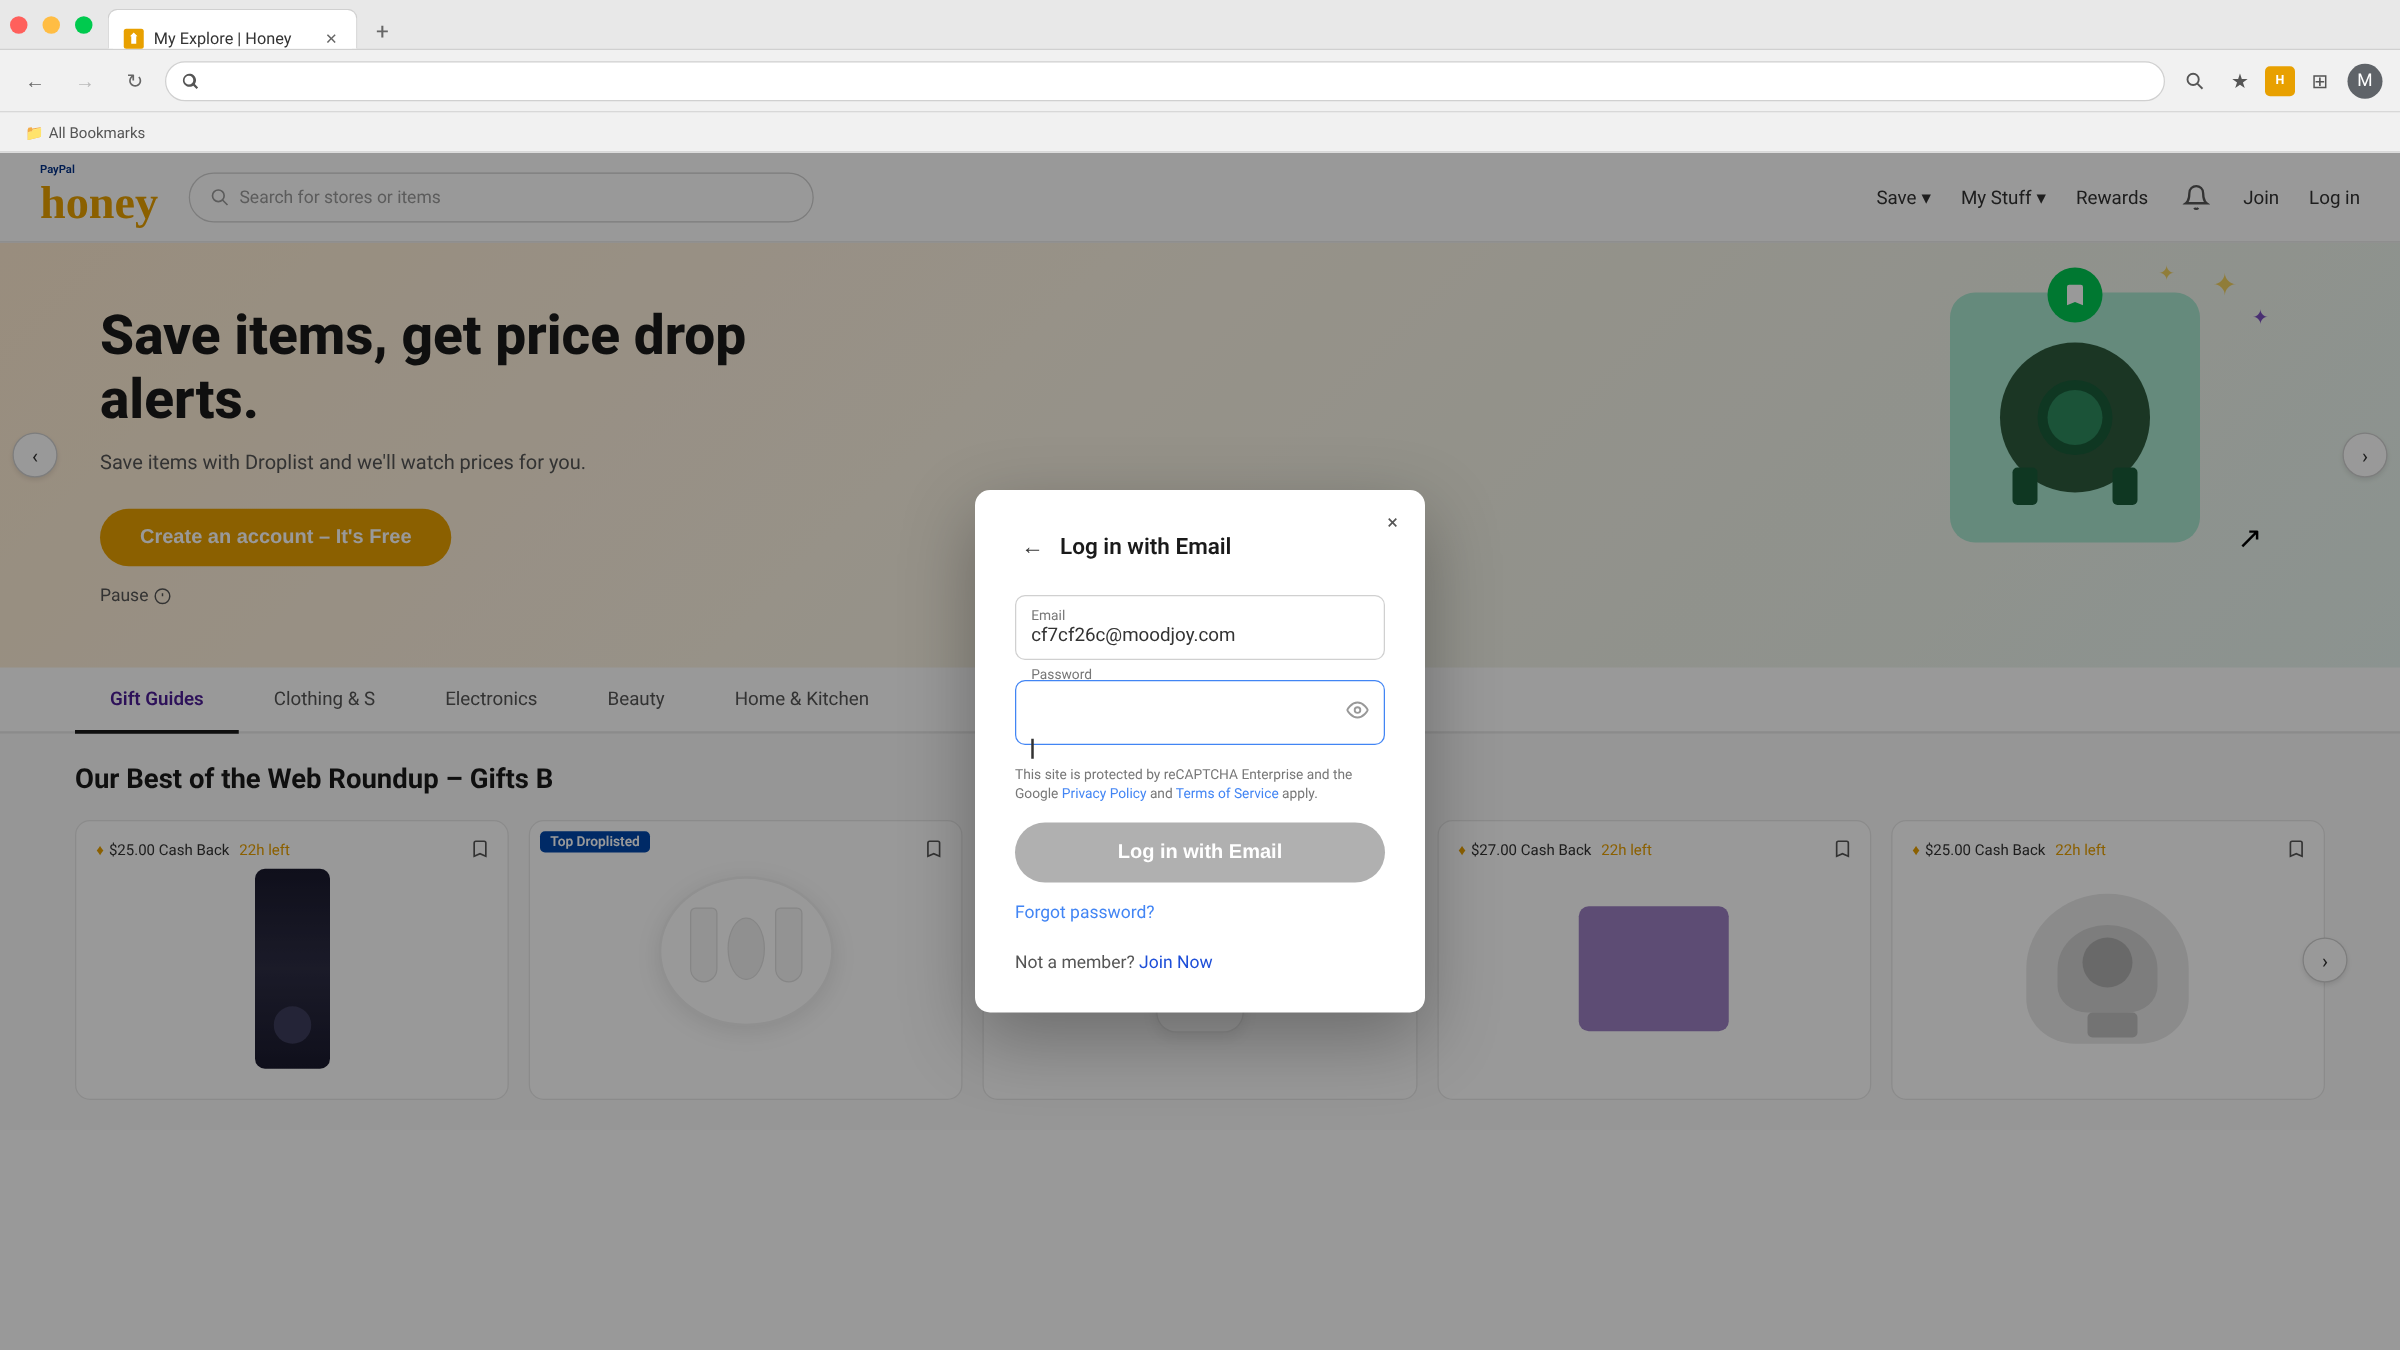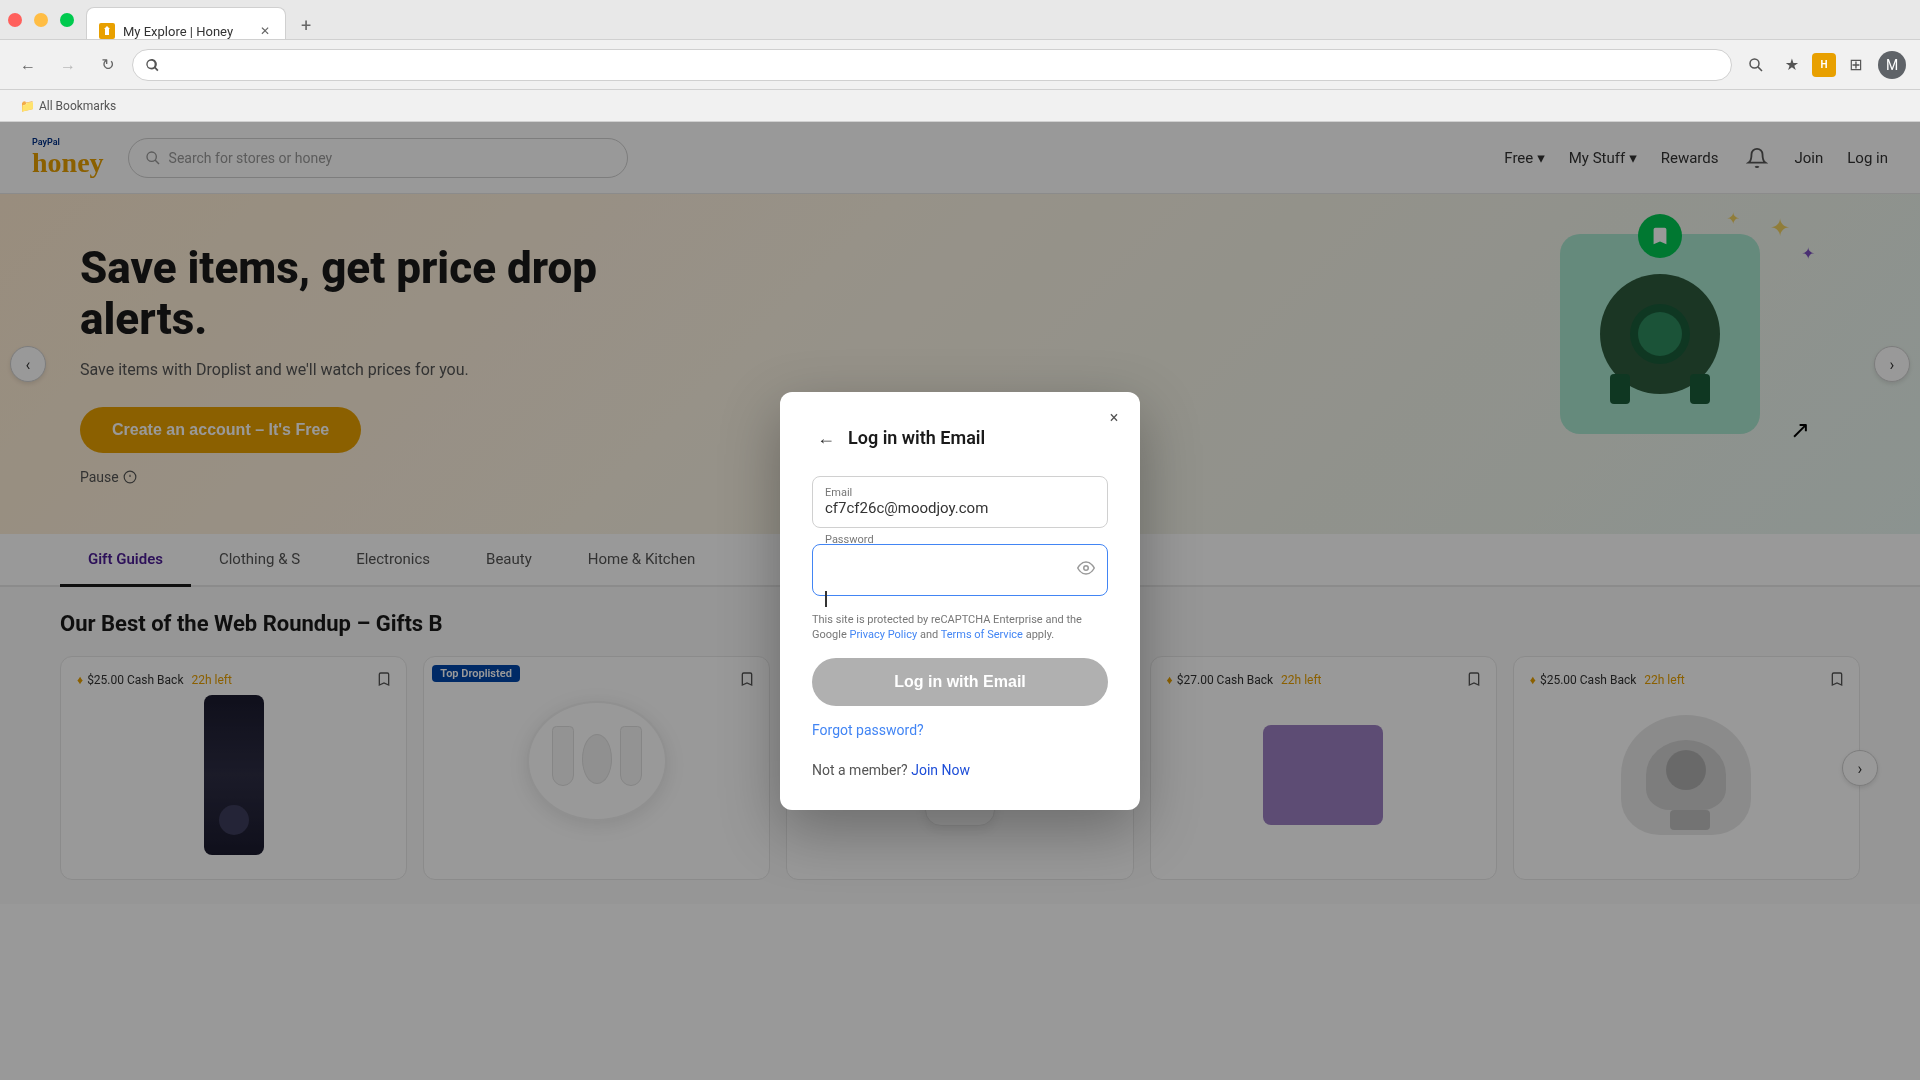--- a/index.html
+++ b/index.html
@@ -162,33 +162,33 @@
       <span>All Bookmarks</span>
     </div>
   </div>
 
   <div class="website">
 
     <div class="honey-header">
       <div class="honey-logo">
         <div style="display:flex;flex-direction:column;align-items:flex-start;">
           <span style="font-size:9px;color:#003087;font-weight:600;">PayPal</span>
-          <span style="font-size:28px;font-weight:800;color:#e8a000;font-family:Georgia,serif;">honey</span>
+          <span style="font-size:37px;font-weight:800;color:#e8a000;font-family:Georgia,serif;">honey</span>
         </div>
       </div>
       <div class="honey-search">
         <svg width="16" height="16" viewBox="0 0 24 24" fill="none" stroke="#999" stroke-width="2">
             <circle cx="10" cy="10" r="7"></circle>
             <line x1="15" y1="15" x2="21" y2="21"></line>
           </svg>
-        <span style="color:#999;font-size:14px;">Search for stores or honey</span>
+        <span style="color:#999;font-size:14px;">Search for stores or items</span>
       </div>
       <div class="header-nav">
         <div class="header-nav-item">
-          <span>Free</span>
+          <span>Save</span>
           <span>▾</span>
         </div>
         <div class="header-nav-item">
           <span>My Stuff</span>
           <span>▾</span>
         </div>
         <div class="header-nav-item">
           <span>Rewards</span>
         </div>
         <div class="bell-icon">

